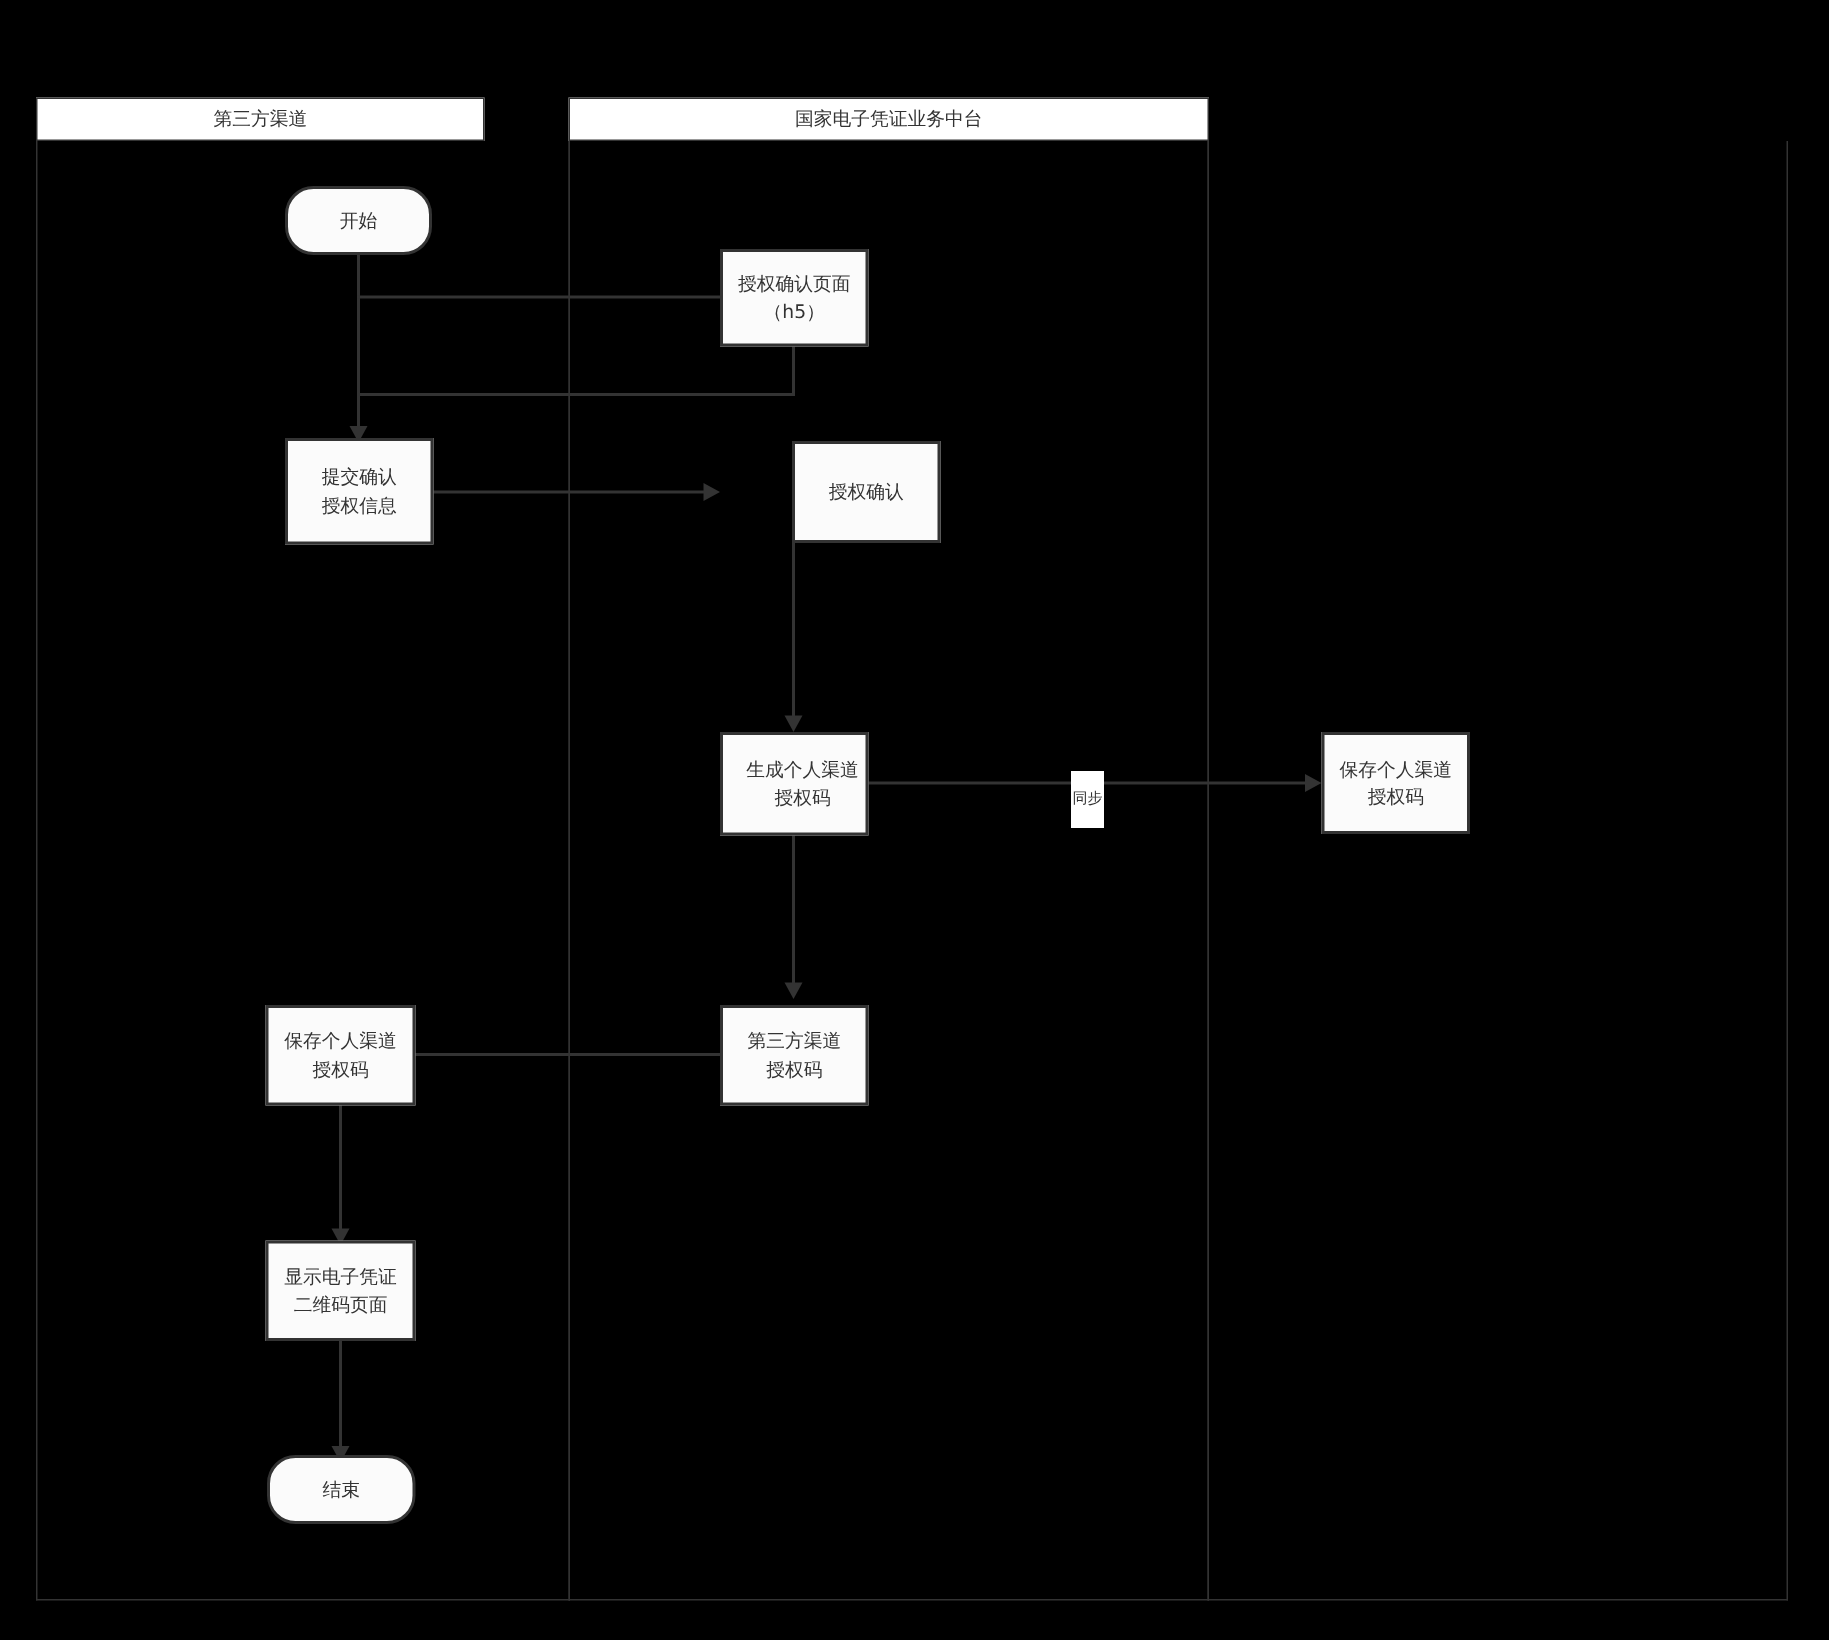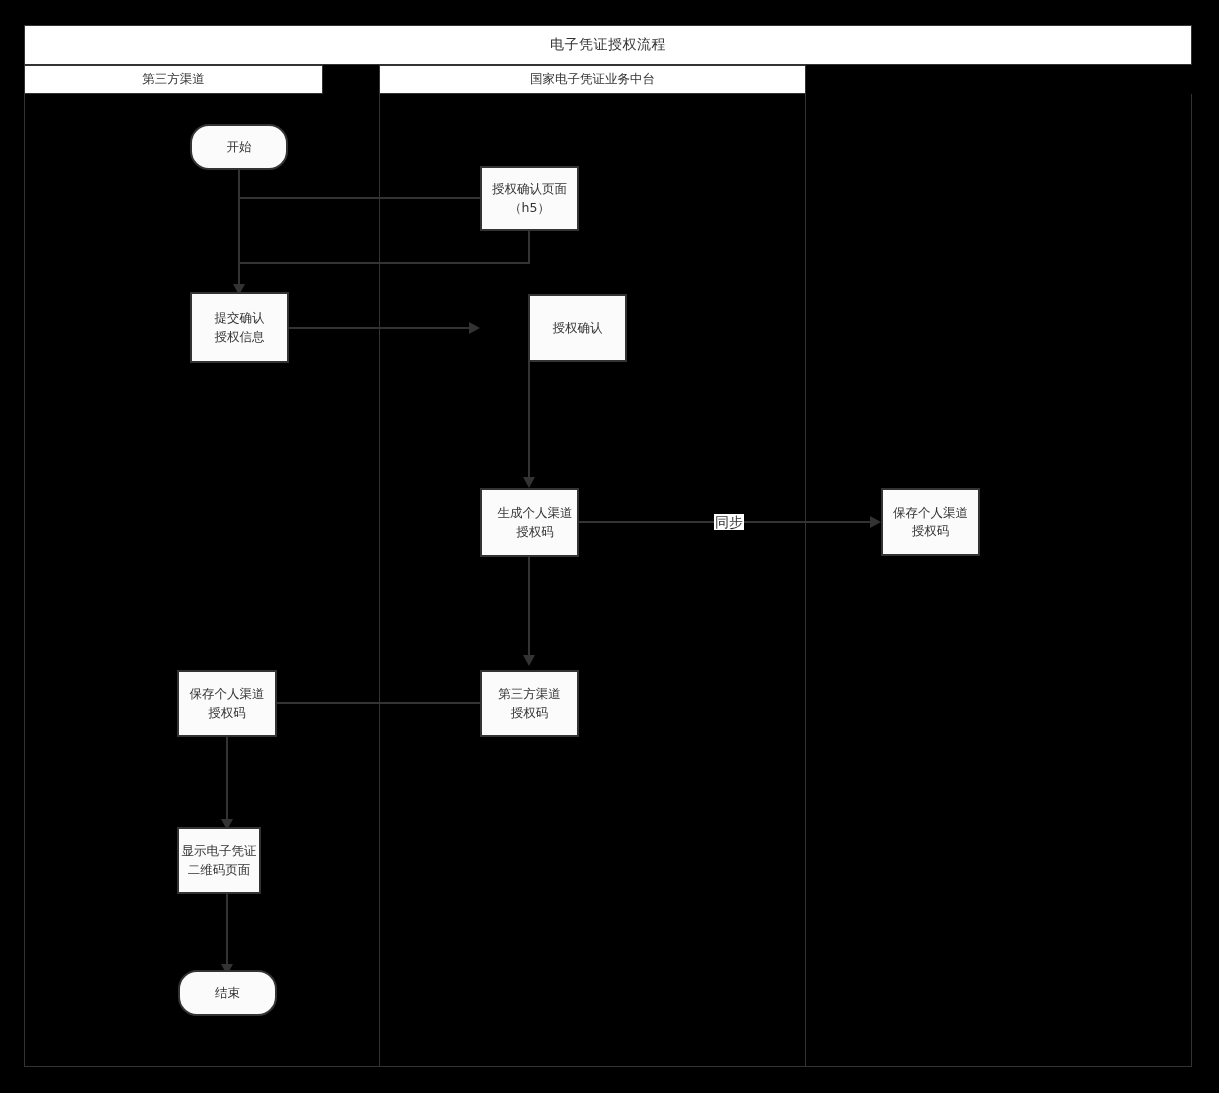--- a/index.html
+++ b/index.html
@@ -102,32 +102,31 @@
   }
   .arrow.left {
     border-top: 6px solid transparent;
     border-bottom: 6px solid transparent;
     border-right: 11px solid #333333;
   }
   .edge-label {
     position: absolute;
     background: #ffffff;
     color: #333333;
-    font-size: 14px;
+    font-size: 10px;
     line-height: 14px;
-    padding: 1px 1px;
+    padding: 12px 1px;
     white-space: nowrap;
   }
 </style>
 </head>
 <body>
 
 <div id="canvas">
 
-  <div class="title-bar">电子凭证授权流程</div>
 
   <div class="lane-head" style="left:24px;  width:299px;">第三方渠道</div>
   <div class="lane-head" style="left:379px; width:427px;">国家电子凭证业务中台</div>
 
   <div class="lane-body" style="left:24px;  width:356px;"></div>
   <div class="lane-body" style="left:379px; width:427px;"></div>
   <div class="lane-body" style="left:805px; width:387px;"></div>
 
   <div class="edge-v" style="left:238px; top:170px;  height:94px;"></div>
   <div class="edge-h" style="left:238px; top:197px;  width:243px;"></div>
@@ -174,18 +173,18 @@
 
   <div class="node" style="left:881px; top:488px; width:99px; height:68px;">保存个人渠道
 授权码</div>
 
   <div class="node" style="left:480px; top:670px; width:99px; height:67px;">第三方渠道
 授权码</div>
 
   <div class="node" style="left:177px; top:670px; width:100px; height:67px;">保存个人渠道
 授权码</div>
 
-  <div class="node" style="left:177px; top:827px; width:84px; height:67px;">显示电子凭证
+  <div class="node" style="left:177px; top:827px; width:100px; height:67px;">显示电子凭证
 二维码页面</div>
 
   <div class="node terminator" style="left:178px; top:970px; width:99px; height:46px;">结束</div>
 
 </div>
 
 </body></html>

